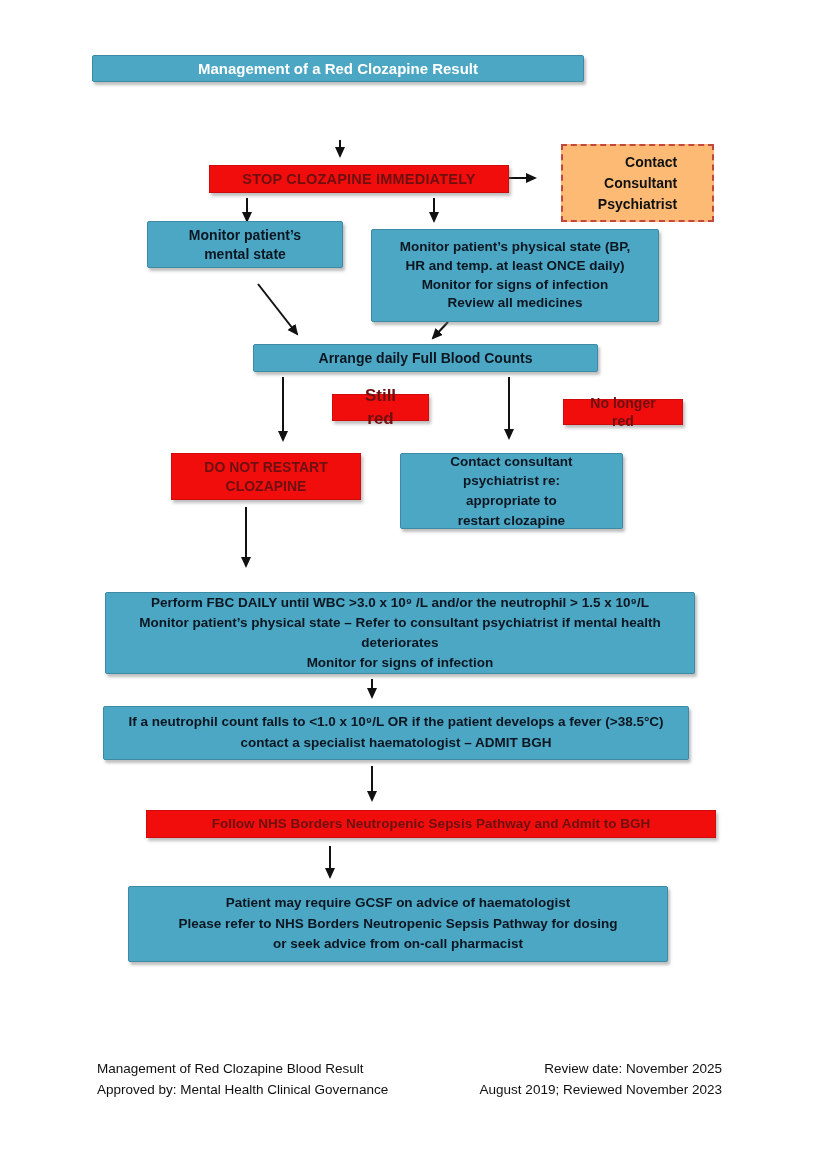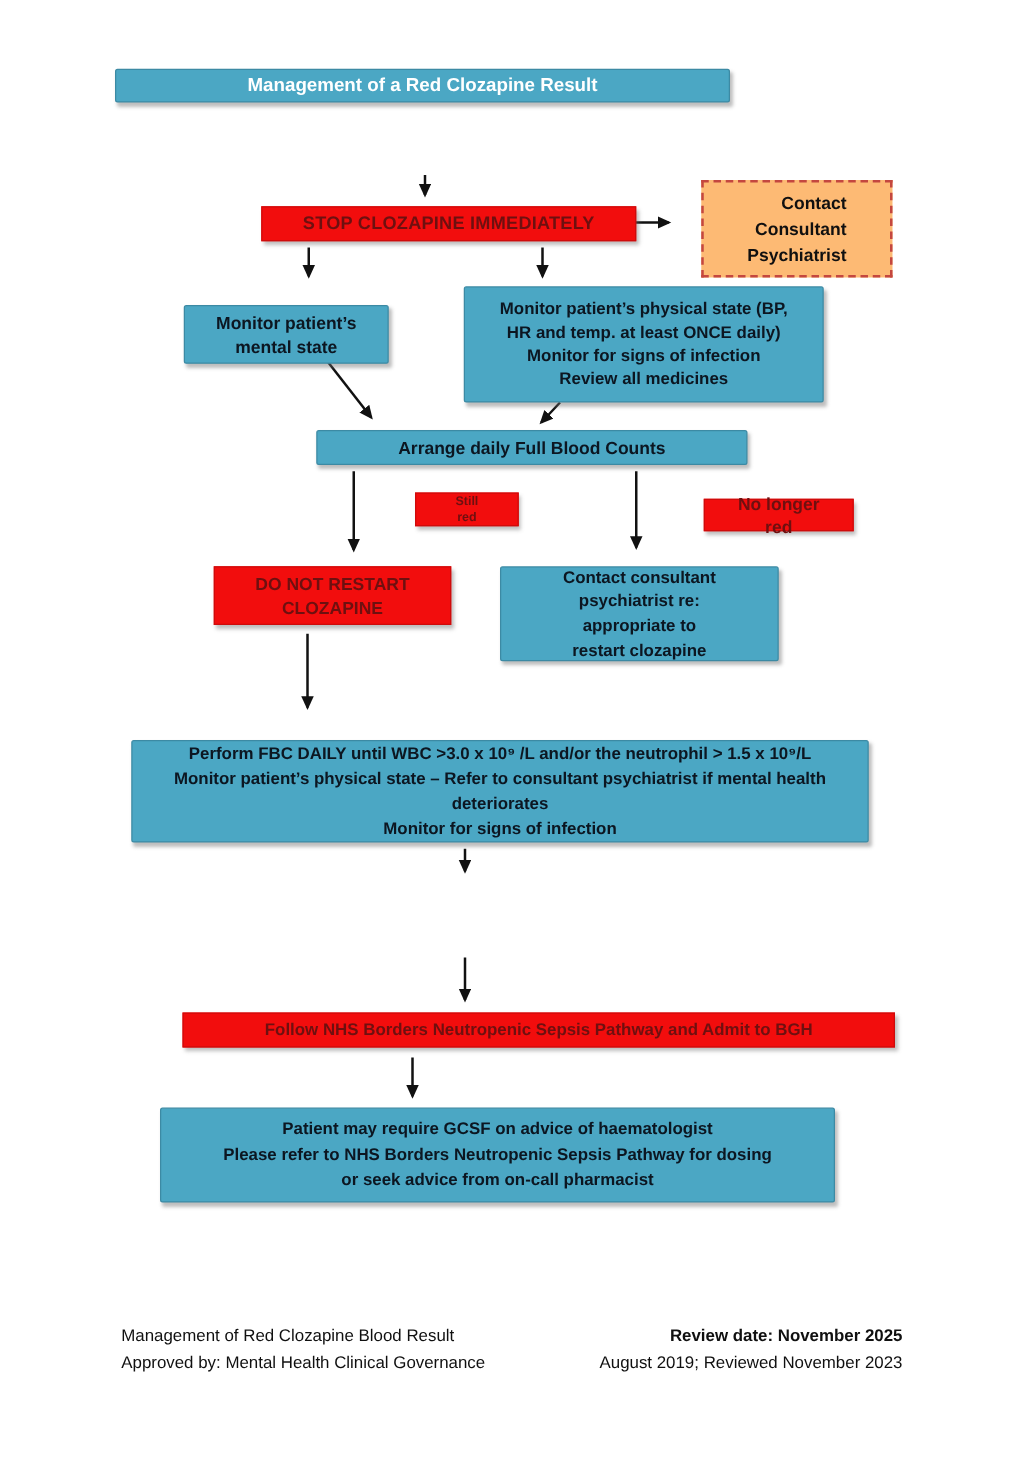--- a/index.html
+++ b/index.html
@@ -12,42 +12,42 @@
        line-height:1.3;padding:2px 24px;}
   .teal{background:#4ba7c4;color:#0c1621;border:1px solid #3c8aa4;
         box-shadow:2px 3px 3px rgba(110,110,110,.45);border-radius:2px;}
   .red{background:#f20d0d;color:#6e1010;border:1px solid #cf0b0b;
        box-shadow:2px 3px 3px rgba(110,110,110,.45);margin-left:26px;}
   .title-box{left:92px;top:55px;width:492px;height:27px;color:#ffffff;font-size:15px;}
   .wbc-box{left:70px;top:110px;width:553px;height:28px;font-size:14px;color:#06090f;}
   .stop-box{left:183px;top:165px;width:300px;height:28px;font-size:14.5px;letter-spacing:.2px;}
   .dashed-box{left:561px;top:144px;width:153px;height:78px;background:#fdba74;
         border:2px dashed #c4473f;color:#101010;font-size:14px;line-height:1.5;text-align:right;}
-  .mental-box{left:147px;top:244px;width:164px;height:47px;font-size:14px;}
+  .mental-box{left:147px;top:221px;width:196px;height:47px;font-size:14px;}
   .physical-box{left:371px;top:229px;width:288px;height:93px;font-size:13.5px;line-height:1.4;}
   .arrange-box{left:253px;top:344px;width:345px;height:28px;font-size:14px;}
-  .stillred-box{left:306px;top:394px;width:83px;height:27px;font-size:10px;}
+  .stillred-box{left:306px;top:394px;width:97px;height:27px;font-size:17px;}
   .nolonger-box{left:537px;top:399px;width:120px;height:26px;font-size:14px;}
   .donot-box{left:145px;top:453px;width:190px;height:47px;font-size:14px;}
   .restart-box{left:400px;top:453px;width:223px;height:76px;font-size:13.5px;line-height:1.45;}
   .perform-box{left:105px;top:592px;width:590px;height:82px;font-size:13.5px;line-height:1.5;}
   .neutro-box{left:103px;top:706px;width:586px;height:54px;font-size:13.5px;line-height:1.55;}
   .follow-box{left:120px;top:810px;width:570px;height:28px;font-size:13.5px;}
   .gcsf-box{left:128px;top:886px;width:540px;height:76px;font-size:13.5px;line-height:1.55;}
 
   #arrows{position:absolute;left:0;top:0;width:819px;height:1170px;pointer-events:none;}
 
   .logo{position:absolute;left:668px;top:50px;width:112px;text-align:center;color:#003087;}
   .logo .nhs{font-size:31px;font-weight:bold;letter-spacing:1px;line-height:1;}
   .logo .wave{display:block;margin:1px auto 0;width:104px;height:22px;}
   .logo .region{font-size:19px;font-weight:bold;line-height:1.1;}
 
   .footer{position:absolute;left:97px;top:1058px;width:625px;font-size:13.5px;color:#101010;}
   .footer .frow{display:flex;justify-content:space-between;line-height:21px;}
-  .footer .frow:first-child .fright{font-weight:bold;}
+  .footer .frow:first-child .fright{font-weight:normal;}
   .fleft{text-align:left;}
   .fright{text-align:right;}
 </style>
 </head>
 <body>
 
 <div id="page">
 
   <svg id="arrows" viewBox="0 0 819 1170">
     <defs>
@@ -98,20 +98,21 @@
 CLOZAPINE</div>
 
   <div class="box teal restart-box">Contact consultant
 psychiatrist re: appropriate to
 restart clozapine</div>
 
   <div class="box teal perform-box">Perform FBC DAILY until WBC &gt;3.0 x 10⁹ /L and/or the neutrophil &gt; 1.5 x 10⁹/L
 Monitor patient’s physical state – Refer to consultant psychiatrist if mental health deteriorates
 Monitor for signs of infection</div>
 
+  <div class="box teal neutro-box">If a neutrophil count falls to &lt;1.0 x 10⁹/L OR if the patient develops a fever (&gt;38.5°C) contact a specialist haematologist – ADMIT BGH</div>
 
   <div class="box red follow-box">Follow NHS Borders Neutropenic Sepsis Pathway and Admit to BGH</div>
 
   <div class="box teal gcsf-box">Patient may require GCSF on advice of haematologist
 Please refer to NHS Borders Neutropenic Sepsis Pathway for dosing
 or seek advice from on-call pharmacist</div>
 
   <div class="footer">
     <div class="frow">
       <span class="fleft">Management of Red Clozapine Blood Result</span>

